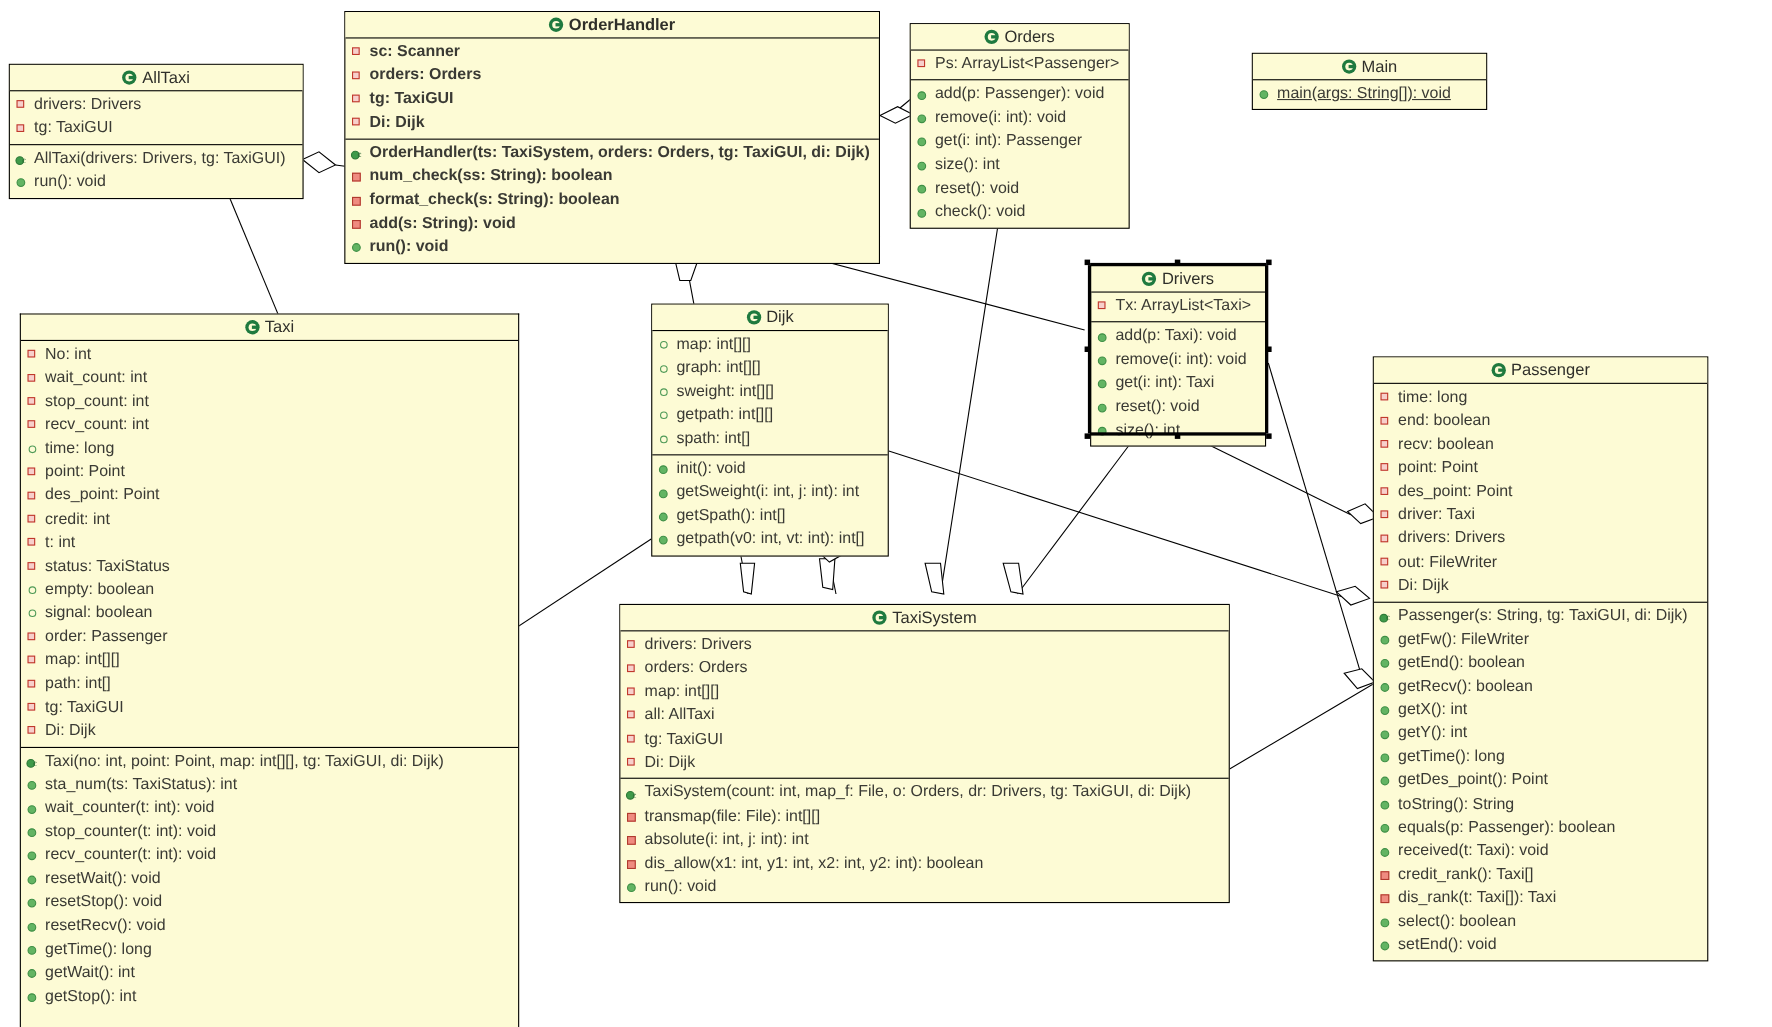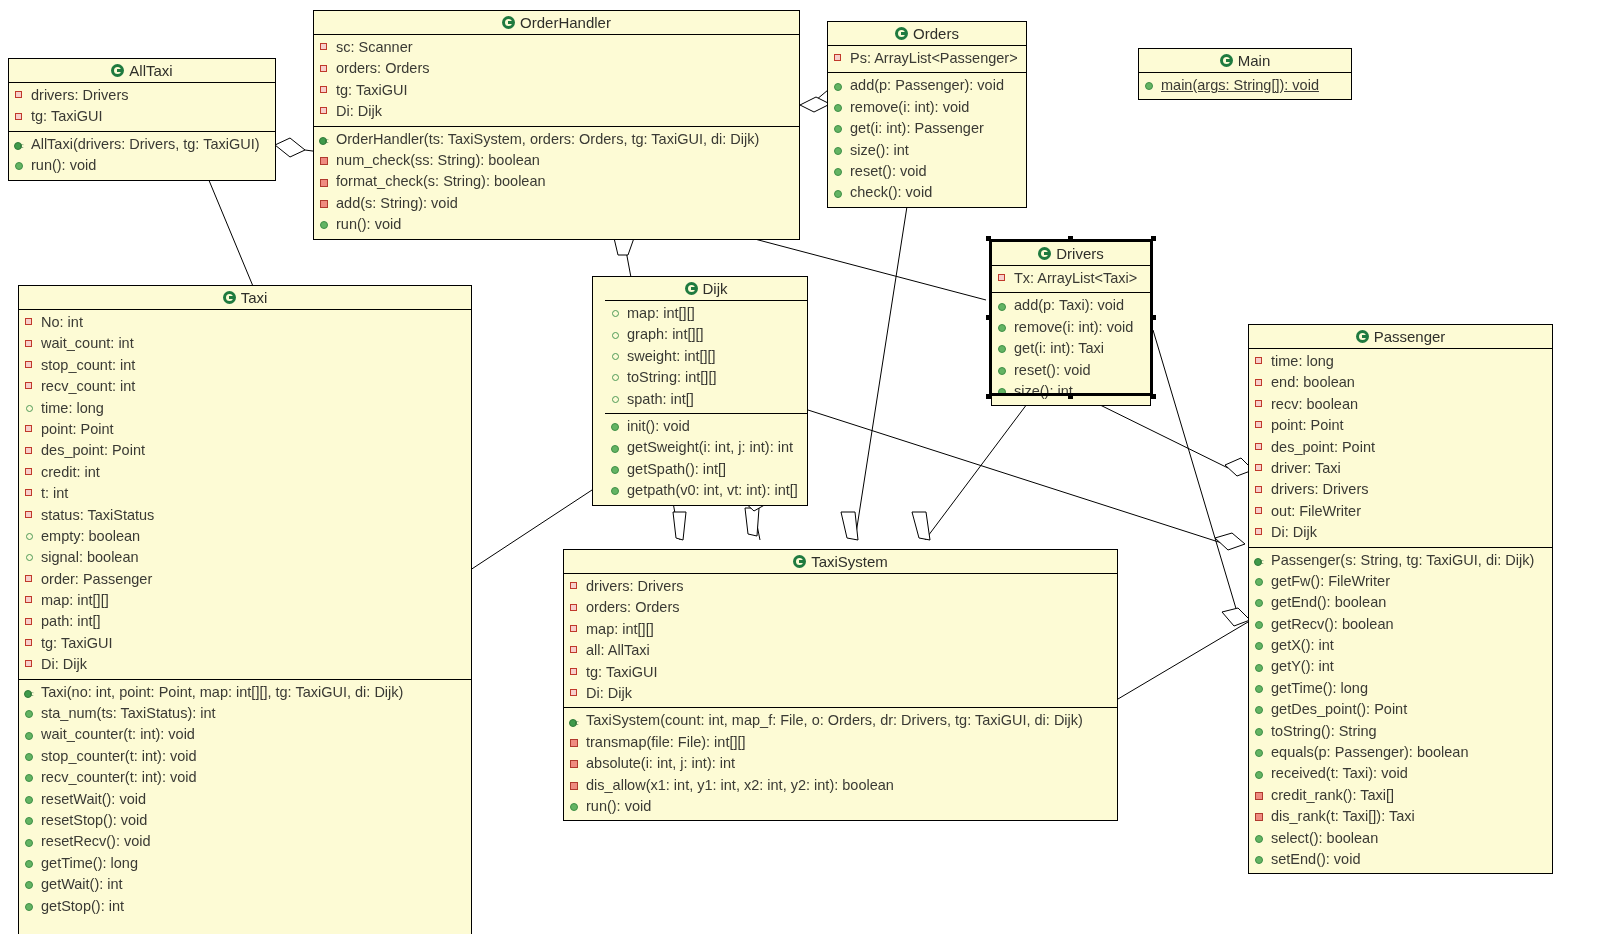--- a/index.html
+++ b/index.html
@@ -187,21 +187,21 @@
         <span class="mk ctor"></span>
         <span class="lbl">AllTaxi(drivers: Drivers, tg: TaxiGUI)</span>
       </div>
       <div class="row">
         <span class="mk pub"></span>
         <span class="lbl">run(): void</span>
       </div>
     </div>
   </div>
 
-  <div class="uml" style="left:313px; top:10px; width:487px;">
+  <div class="uml" style="left:313px; top:10px; width:487px;font-weight:bold;">
     <div class="title">
       <span class="cicon"></span>
       <span>OrderHandler</span>
     </div>
     <div class="compartment">
       <div class="row">
           <span class="mk priv"></span>
           <span class="lbl">sc: Scanner</span>
         </div>
       <div class="row">
@@ -336,41 +336,41 @@
     <div class="h" style="left:0; top:0;"></div>
     <div class="h" style="right:0; top:0;"></div>
     <div class="h" style="left:0; bottom:0;"></div>
     <div class="h" style="right:0; bottom:0;"></div>
     <div class="h" style="left:82px; top:0;"></div>
     <div class="h" style="left:82px; bottom:0;"></div>
     <div class="h" style="left:0; top:79px;"></div>
     <div class="h" style="right:0; top:79px;"></div>
   </div>
 
-  <div class="uml" style="left:592px; top:276px; width:216px;padding-left:12px;">
+  <div class="uml" style="left:592px; top:276px; width:216px;">
     <div class="title">
       <span class="cicon"></span>
       <span>Dijk</span>
     </div>
     <div class="compartment">
       <div class="row">
           <span class="mk pkg"></span>
           <span class="lbl">map: int[][]</span>
         </div>
       <div class="row">
           <span class="mk pkg"></span>
           <span class="lbl">graph: int[][]</span>
         </div>
       <div class="row">
           <span class="mk pkg"></span>
           <span class="lbl">sweight: int[][]</span>
         </div>
       <div class="row">
           <span class="mk pkg"></span>
-          <span class="lbl">toString: int[][]</span>
+          <span class="lbl">getpath: int[][]</span>
         </div>
       <div class="row">
           <span class="mk pkg"></span>
           <span class="lbl">spath: int[]</span>
         </div>
     </div>
     <div class="compartment">
       <div class="row">
           <span class="mk pub"></span>
           <span class="lbl">init(): void</span>

